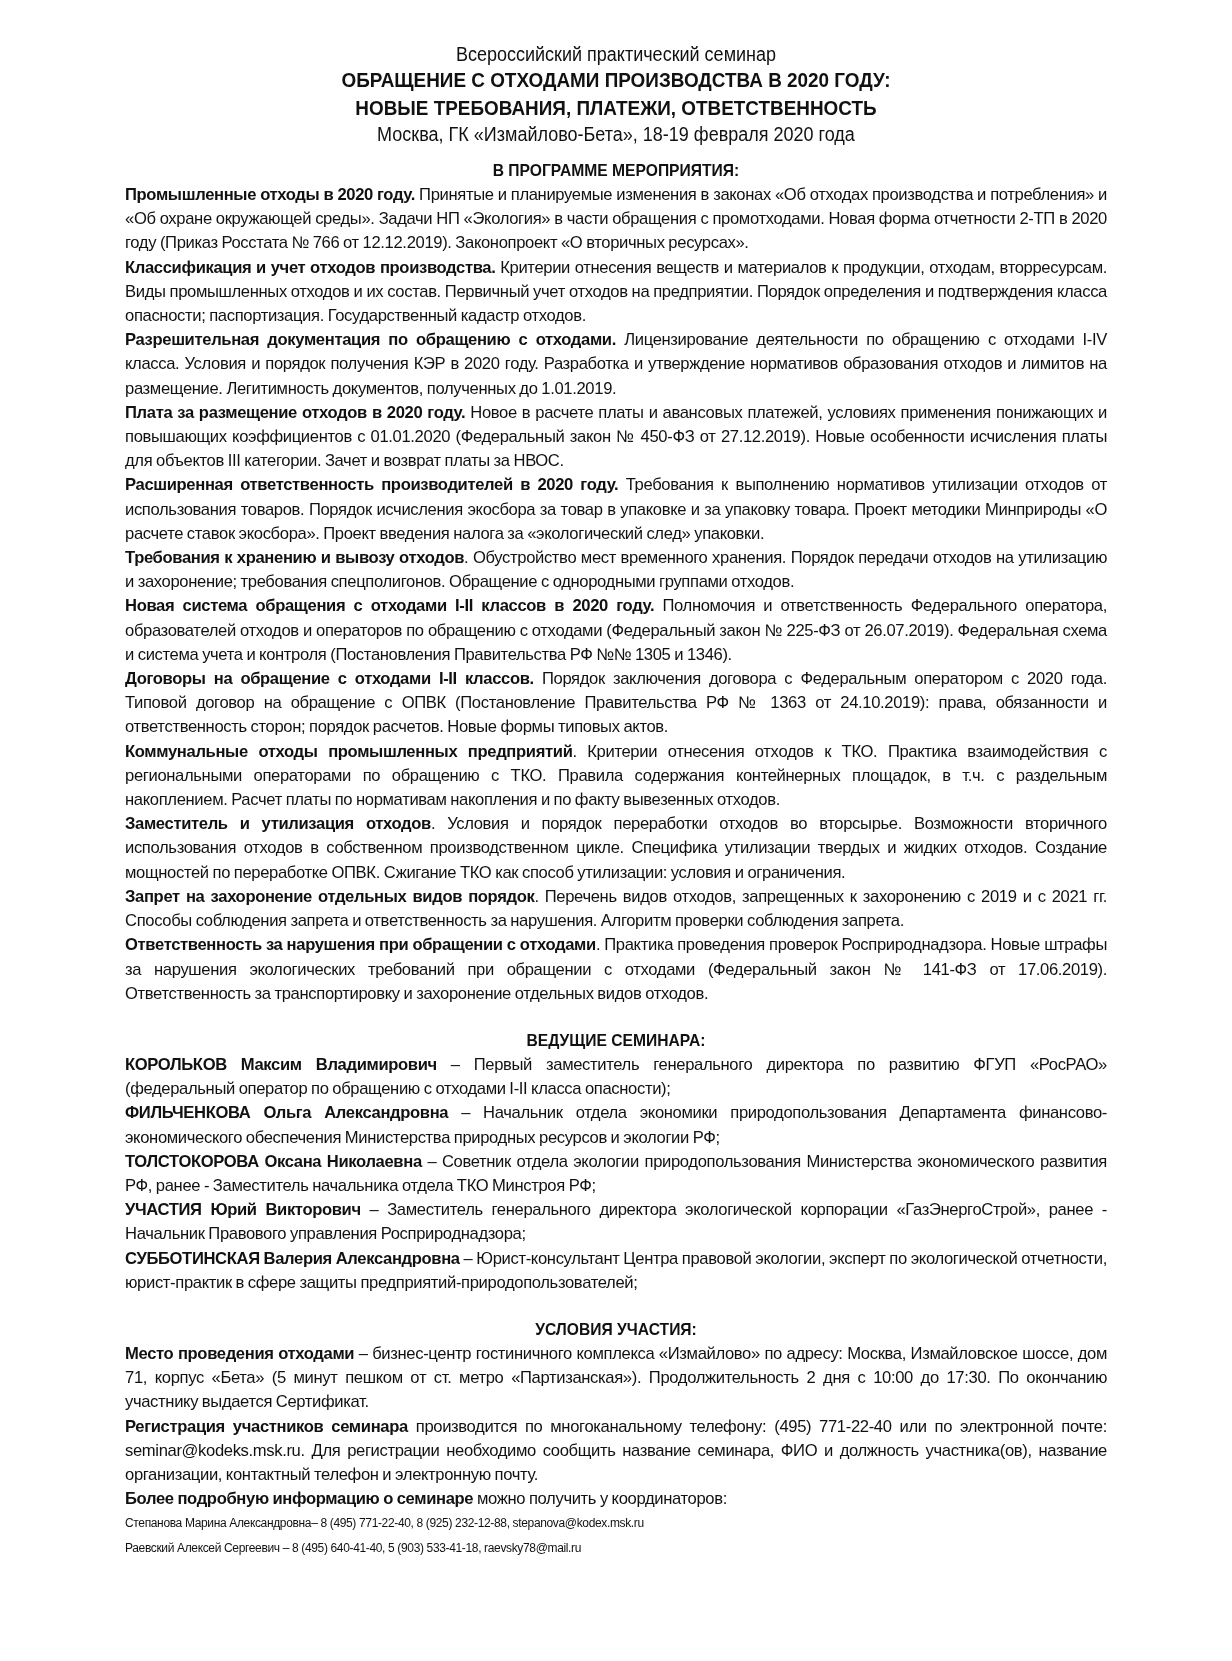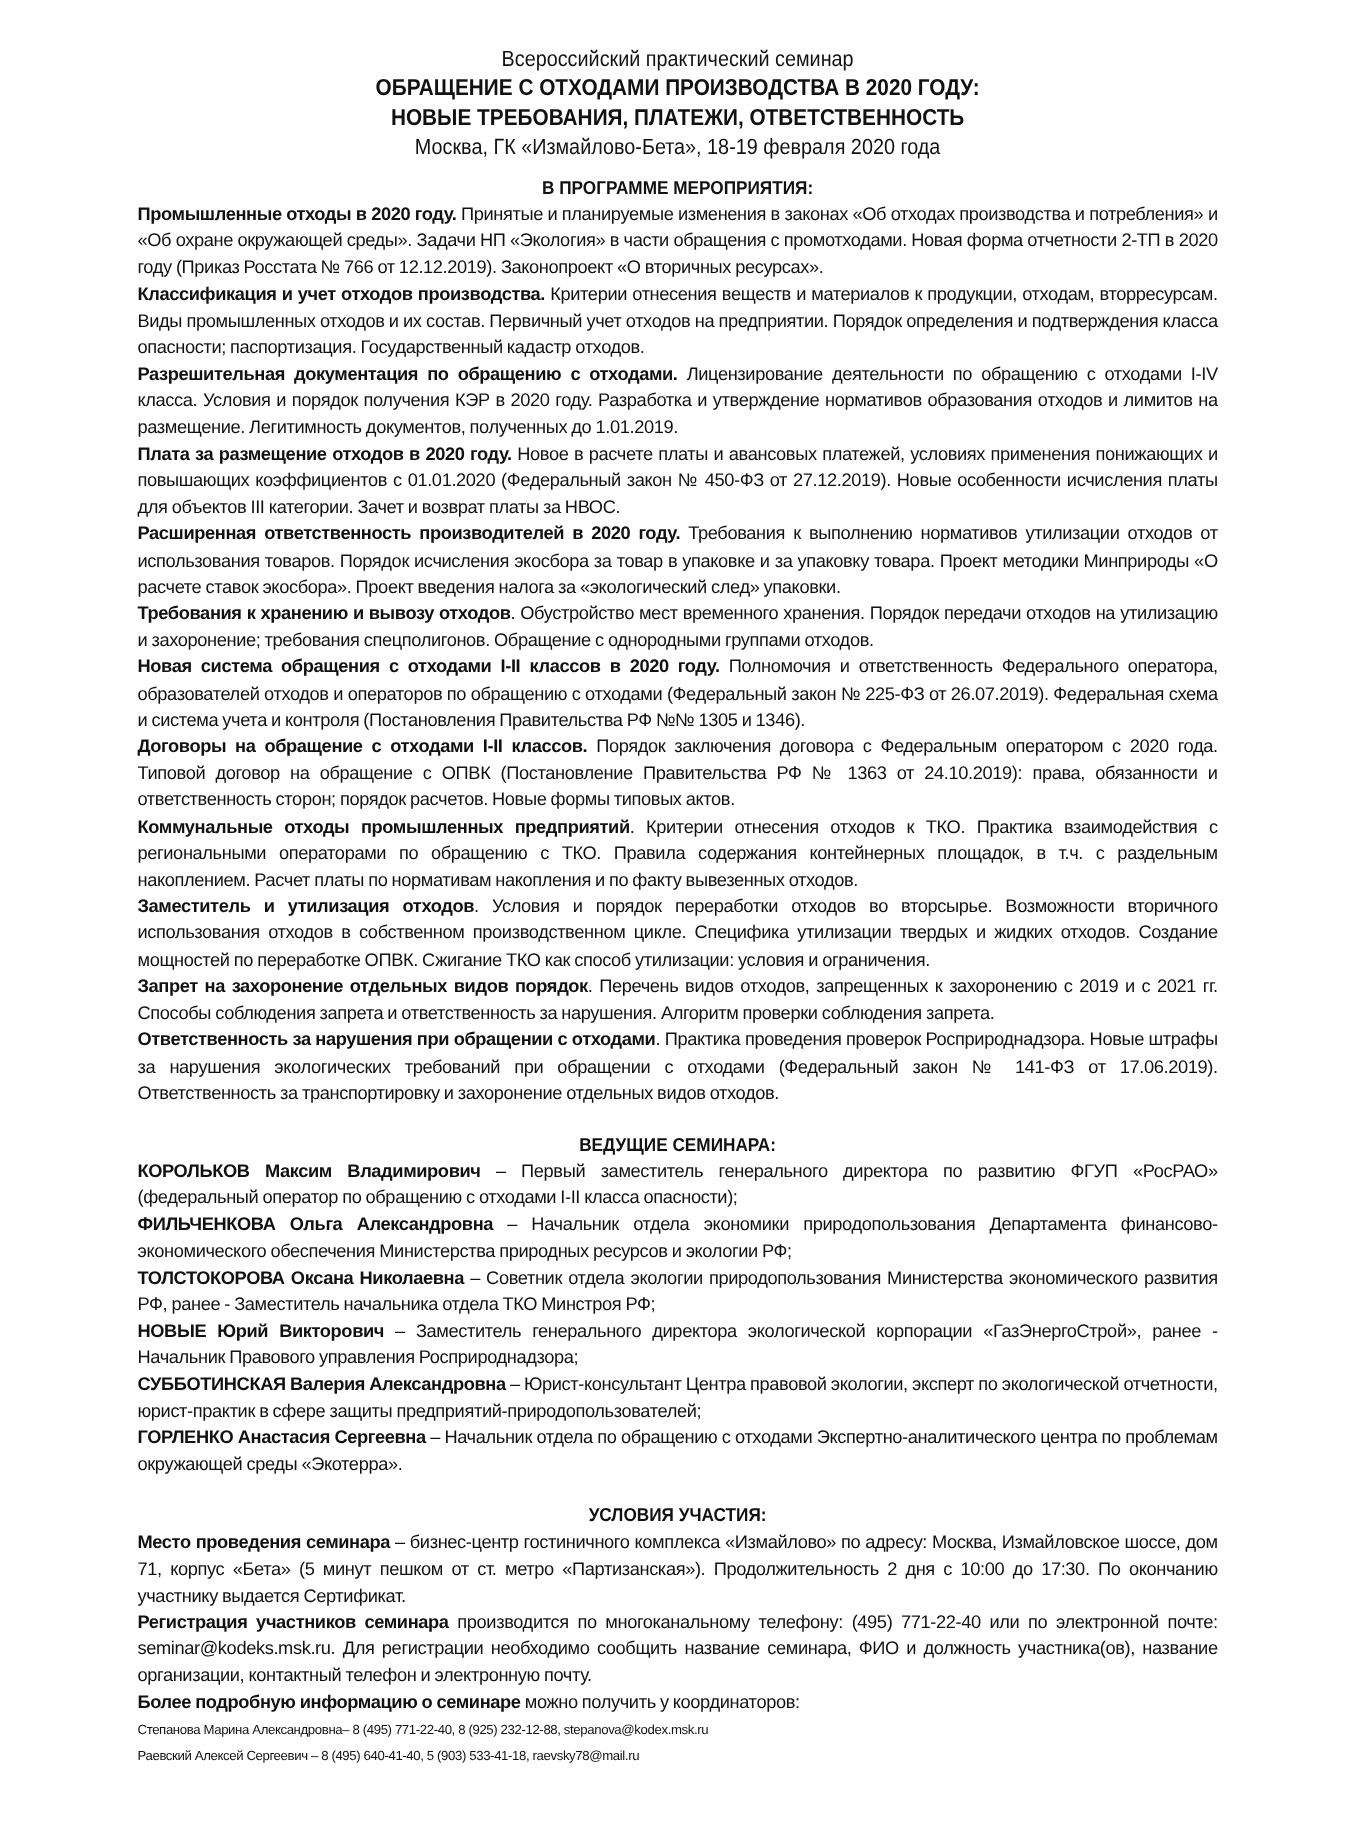--- a/index.html
+++ b/index.html
@@ -49,26 +49,25 @@
     <div class="para"><b>Заместитель и утилизация отходов</b><span>. Условия и порядок переработки отходов во вторсырье. Возможности вторичного использования отходов в собственном производственном цикле. Специфика утилизации твердых и жидких отходов. Создание мощностей по переработке ОПВК. Сжигание ТКО как способ утилизации: условия и ограничения.</span></div>
     <div class="para"><b>Запрет на захоронение отдельных видов порядок</b><span>. Перечень видов отходов, запрещенных к захоронению с 2019 и с 2021 гг. Способы соблюдения запрета и ответственность за нарушения. Алгоритм проверки соблюдения запрета.</span></div>
     <div class="para"><b>Ответственность за нарушения при обращении с отходами</b><span>. Практика проведения проверок Росприроднадзора. Новые штрафы за нарушения экологических требований при обращении с отходами (Федеральный закон № 141-ФЗ от 17.06.2019). Ответственность за транспортировку и захоронение отдельных видов отходов.</span></div>
   </div>
 
   <div class="section-title" style="margin-top:24px">ВЕДУЩИЕ СЕМИНАРА:</div>
   <div class="speakers">
     <div class="para"><b>КОРОЛЬКОВ Максим Владимирович</b><span> – Первый заместитель генерального директора по развитию ФГУП «РосРАО» (федеральный оператор по обращению с отходами I-II класса опасности);</span></div>
     <div class="para"><b>ФИЛЬЧЕНКОВА Ольга Александровна</b><span> – Начальник отдела экономики природопользования Департамента финансово-экономического обеспечения Министерства природных ресурсов и экологии РФ;</span></div>
     <div class="para"><b>ТОЛСТОКОРОВА Оксана Николаевна</b><span> – Советник отдела экологии природопользования Министерства экономического развития РФ, ранее - Заместитель начальника отдела ТКО Минстроя РФ;</span></div>
-    <div class="para"><b>НОВЫЕ Юрий Викторович</b><span> – Заместитель генерального директора экологической корпорации «ГазЭнергоСтрой», ранее - Начальник Правового управления Росприроднадзора;</span></div>
+    <div class="para"><b>УЧАСТИЯ Юрий Викторович</b><span> – Заместитель генерального директора экологической корпорации «ГазЭнергоСтрой», ранее - Начальник Правового управления Росприроднадзора;</span></div>
     <div class="para"><b>СУББОТИНСКАЯ Валерия Александровна</b><span> – Юрист-консультант Центра правовой экологии, эксперт по экологической отчетности, юрист-практик в сфере защиты предприятий-природопользователей;</span></div>
-    <div class="para"><b>ГОРЛЕНКО Анастасия Сергеевна</b><span>  – Начальник отдела по обращению с отходами  Экспертно-аналитического центра по проблемам окружающей среды «Экотерра».</span></div>
   </div>
 
   <div class="section-title" style="margin-top:24px">УСЛОВИЯ УЧАСТИЯ:</div>
   <div class="conditions">
-    <div class="para"><b>Место проведения семинара</b><span> – бизнес-центр гостиничного комплекса «Измайлово» по адресу: Москва, Измайловское шоссе, дом 71, корпус «Бета» (5 минут пешком от ст. метро «Партизанская»). Продолжительность 2 дня с 10:00 до 17:30. По окончанию  участнику выдается Сертификат.</span></div>
+    <div class="para"><b>Место проведения отходами</b><span> – бизнес-центр гостиничного комплекса «Измайлово» по адресу: Москва, Измайловское шоссе, дом 71, корпус «Бета» (5 минут пешком от ст. метро «Партизанская»). Продолжительность 2 дня с 10:00 до 17:30. По окончанию  участнику выдается Сертификат.</span></div>
     <div class="para"><b>Регистрация участников семинара</b><span> производится по многоканальному телефону: (495) 771-22-40 или по электронной почте: seminar@kodeks.msk.ru. Для регистрации необходимо сообщить название семинара, ФИО и должность участника(ов), название организации, контактный телефон и электронную почту.</span></div>
     <div class="para"><b>Более подробную информацию о семинаре</b><span> можно получить у координаторов:</span></div>
     <div class="contact">Степанова Марина Александровна– 8 (495) 771-22-40, 8 (925) 232-12-88, stepanova@kodex.msk.ru</div>
     <div class="contact">Раевский Алексей Сергеевич – 8 (495) 640-41-40, 5 (903) 533-41-18, raevsky78@mail.ru</div>
   </div>
 </div>
 
 </body></html>

